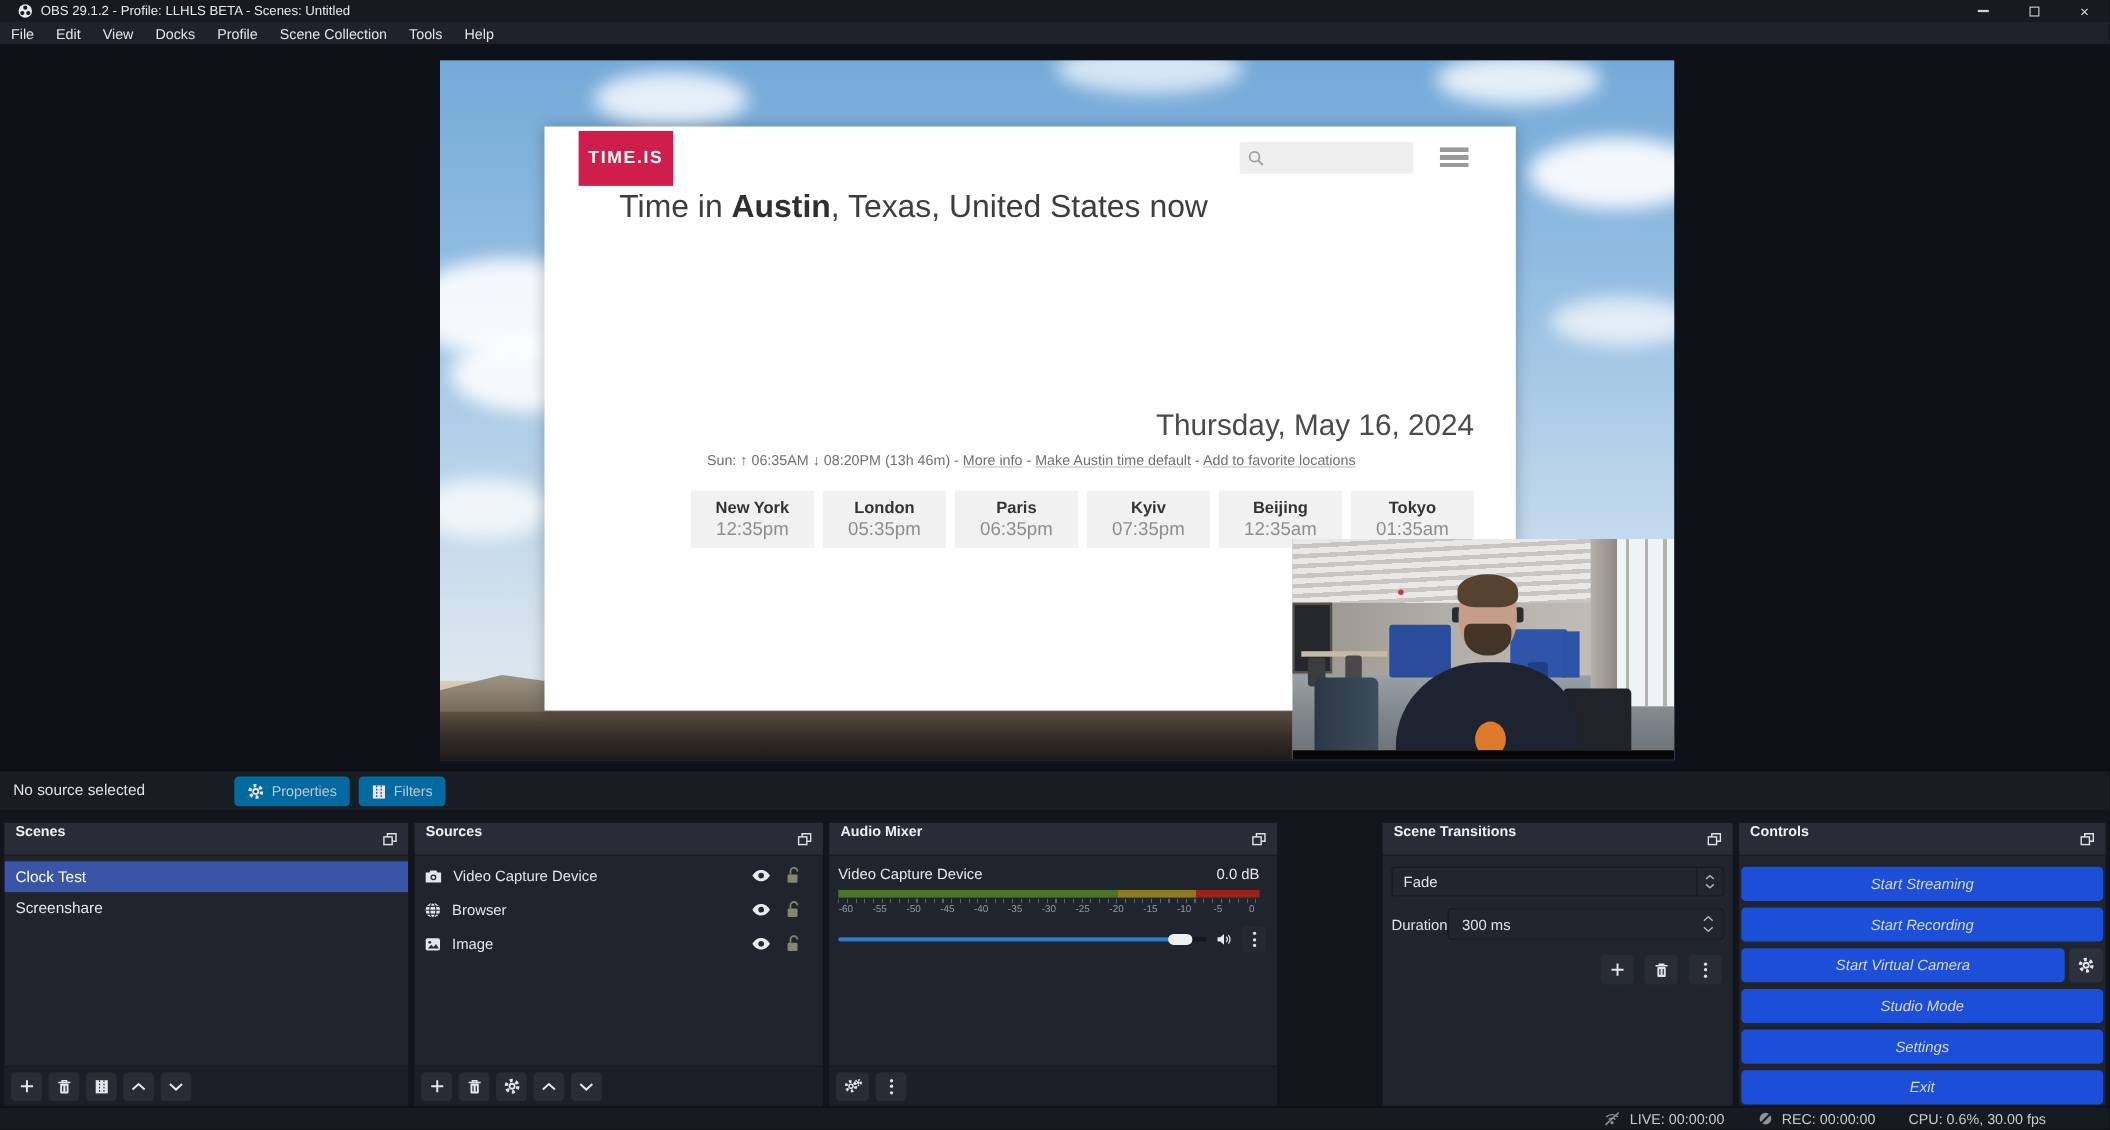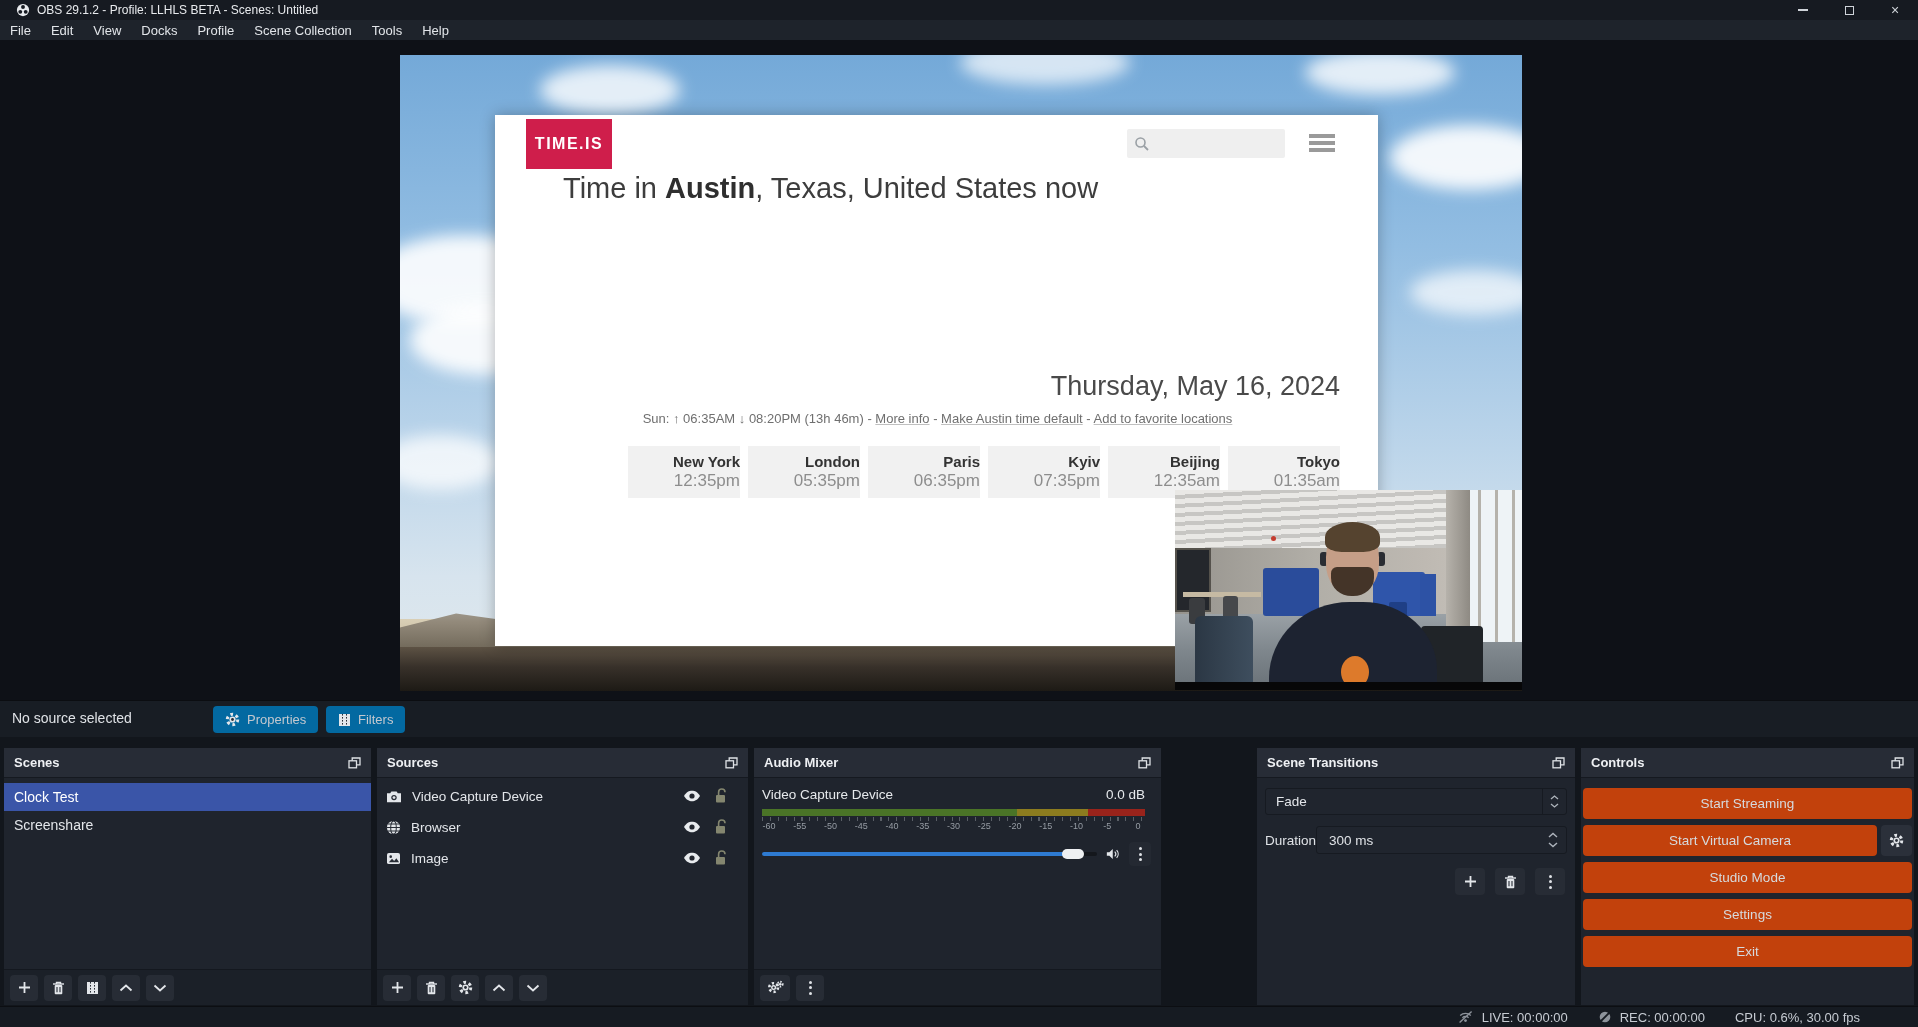--- a/index.html
+++ b/index.html
@@ -50,21 +50,21 @@
   .theading{position:absolute;left:68px;top:57px;font-size:29px;color:#3d3d3d;white-space:nowrap;}
   .theading b{color:#2f2f2f;}
   .tclock{position:absolute;left:85px;top:90px;display:flex;align-items:flex-end;color:#363636;font-weight:bold;
     font-family:"DejaVu Sans",sans-serif;}
   .tclock .digits{font-size:122px;line-height:1;letter-spacing:10px;}
   .tclock .ampm{font-size:57px;line-height:1;margin-left:6px;margin-bottom:7px;}
   .tdate{position:absolute;right:38px;top:256px;font-size:27px;color:#4a4a4a;}
   .tsun{position:absolute;left:40px;right:38px;top:296px;text-align:center;font-size:13px;color:#6f6f6f;white-space:nowrap;}
   .tsun .link{text-decoration:underline;text-decoration-color:#c0c0c0;}
   .tcities{position:absolute;right:38px;top:331px;display:flex;gap:8px;}
-  .city{width:112px;height:52px;background:#f1f1f1;display:flex;flex-direction:column;align-items:flex-end;justify-content:center;}
+  .city{width:112px;height:52px;background:#f1f1f1;display:flex;flex-direction:column;align-items:center;justify-content:center;}
   .city .cname{font-weight:bold;font-size:15px;color:#333;}
   .city .ctime{font-size:17px;color:#8d8d8d;margin-top:1px;}
 
   
   .webcam{position:absolute;left:775px;top:435px;width:347px;height:200px;overflow:hidden;background:#b5b1a9;z-index:5;}
   .wc{position:absolute;}
   .wc-ceiling{top:0;left:0;right:0;height:58px;background:repeating-linear-gradient(177deg,#e9e8e5 0 5px,#c7c6c3 5px 9px);}
   .wc-wall{top:58px;left:0;right:0;height:74px;background:linear-gradient(90deg,#96938d 0%,#b1aea7 40%,#beb9b2 72%,#cac6bf 100%);}
   .wc-floor{bottom:8px;left:0;right:0;height:68px;background:linear-gradient(180deg,#9aa1a6,#7e868c 55%,#6d757b);}
   .wc-window{right:0;top:0;width:58px;height:152px;
@@ -94,21 +94,21 @@
   
   .contextbar{position:absolute;top:700px;left:0;right:0;height:37px;background:#181d24;border-top:1px solid #0b0d11;}
   .ctx-msg{position:absolute;left:12px;top:9px;font-size:14px;color:#dfe2e6;}
   .ctx-btn{position:absolute;top:5px;height:27px;background:#0369a1;border-radius:4px;
     display:flex;align-items:center;gap:7px;padding:0 12px;color:#c3c8cf;font-size:13px;}
   .ctx-props{left:213px;} .ctx-filters{left:326px;}
 
   
   .docks{position:absolute;top:737px;left:0;right:0;height:269px;background:#12161c;}
   .panel{position:absolute;top:11px;height:257px;background:#1f242d;display:flex;flex-direction:column;}
-  .panel-header{height:30px;background:#272c36;display:flex;align-items:center;padding:0 10px;
+  .panel-header{height:30px;background:#272c36;display:flex;padding:0 10px;
     font-weight:bold;font-size:13px;color:#eef0f3;border-bottom:1px solid #151920;flex:none;}
   .popout{margin-left:auto;display:flex;align-items:center;}
   .panel-body{flex:1;position:relative;overflow:hidden;}
   .panel-toolbar{height:36px;background:#1b2028;border-top:1px solid #14181f;
     display:flex;align-items:center;gap:6px;padding:0 6px;flex:none;}
   .tool-btn{width:28px;height:26px;background:#272c35;border-radius:4px;display:flex;align-items:center;justify-content:center;}
 
   .scene-row{height:28px;display:flex;align-items:center;padding:0 10px;font-size:14px;color:#e3e6ea;}
   .scene-row.selected{background:var(--accent-blue);color:#fff;}
   .scene-row:first-child{margin-top:5px;}
@@ -137,22 +137,22 @@
   .combo-spin{margin-left:auto;border-left:1px solid #161a21;height:100%;width:24px;
     display:flex;flex-direction:column;align-items:center;justify-content:center;gap:3px;}
   .dur-row{display:flex;align-items:center;margin:11px 8px 0 8px;font-size:13.5px;color:#dfe2e6;}
   .spinbox{flex:1;height:28px;background:#20252e;border:1px solid #161a21;border-radius:3px;
     display:flex;align-items:center;padding:0 8px 0 12px;}
   .spin-arrows{margin-left:auto;display:flex;flex-direction:column;gap:4px;align-items:center;}
   .trans-btns{display:flex;justify-content:flex-end;gap:10px;margin:14px 10px 0 0;}
   .trans-btns .tool-btn{width:30px;height:27px;}
 
   .ctl-body{padding-top:10px;}
-  .ctl-btn{height:31px;margin:0 2px 6px 2px;background:#c2410c;border-radius:4px;
-    display:flex;align-items:center;justify-content:center;font-size:13.5px;color:#d6dade;}
+  .ctl-btn{height:31px;margin:0 2px 6px 2px;background:#1d4ed8;border-radius:4px;
+    display:flex;align-items:center;justify-content:center;font-size:13.5px;color:#d6dade;font-style:italic;}
   .ctl-vcam-row{display:flex;margin:0 2px 6px 2px;gap:4px;}
   .ctl-vcam-row .ctl-btn{flex:1;margin:0;}
   .ctl-gear{width:31px;height:31px;background:#2b303a;border-radius:4px;display:flex;align-items:center;justify-content:center;}
 
   
   .statusbar{position:absolute;bottom:0;left:0;right:0;height:21px;background:#161b22;border-top:1px solid #0c0e12;
     display:flex;align-items:center;justify-content:flex-end;gap:30px;padding-right:58px;font-size:13px;color:#c6cbd2;}
   .sb-item{display:flex;align-items:center;gap:8px;}
 </style>
 </head>
@@ -582,20 +582,21 @@
         <span>Controls</span>
         <span class="popout">
             <svg width="13" height="12" viewBox="0 0 13 12">
               <rect x="1" y="3.8" width="7.5" height="7" fill="none" stroke="#dfe2e6" stroke-width="1.3"></rect>
               <path d="M4.2 3.8V1h7.8v6.8h-3.3" fill="none" stroke="#dfe2e6" stroke-width="1.3"></path>
             </svg>
           </span>
       </div>
       <div class="panel-body ctl-body">
         <div class="ctl-btn">Start Streaming</div>
+        <div class="ctl-btn">Start Recording</div>
         <div class="ctl-vcam-row">
           <div class="ctl-btn">Start Virtual Camera</div>
           <div class="ctl-gear">
             <svg width="15" height="15" viewBox="0 0 16 16">
                 <circle cx="8" cy="8" r="5.6" fill="none" stroke="#e3e6ea" stroke-width="3.2" stroke-dasharray="2.9 2.96"></circle>
                 <circle cx="8" cy="8" r="3.3" fill="#e3e6ea"></circle>
                 <circle cx="8" cy="8" r="1.5" fill="#2b303a"></circle>
               </svg>
           </div>
         </div>

